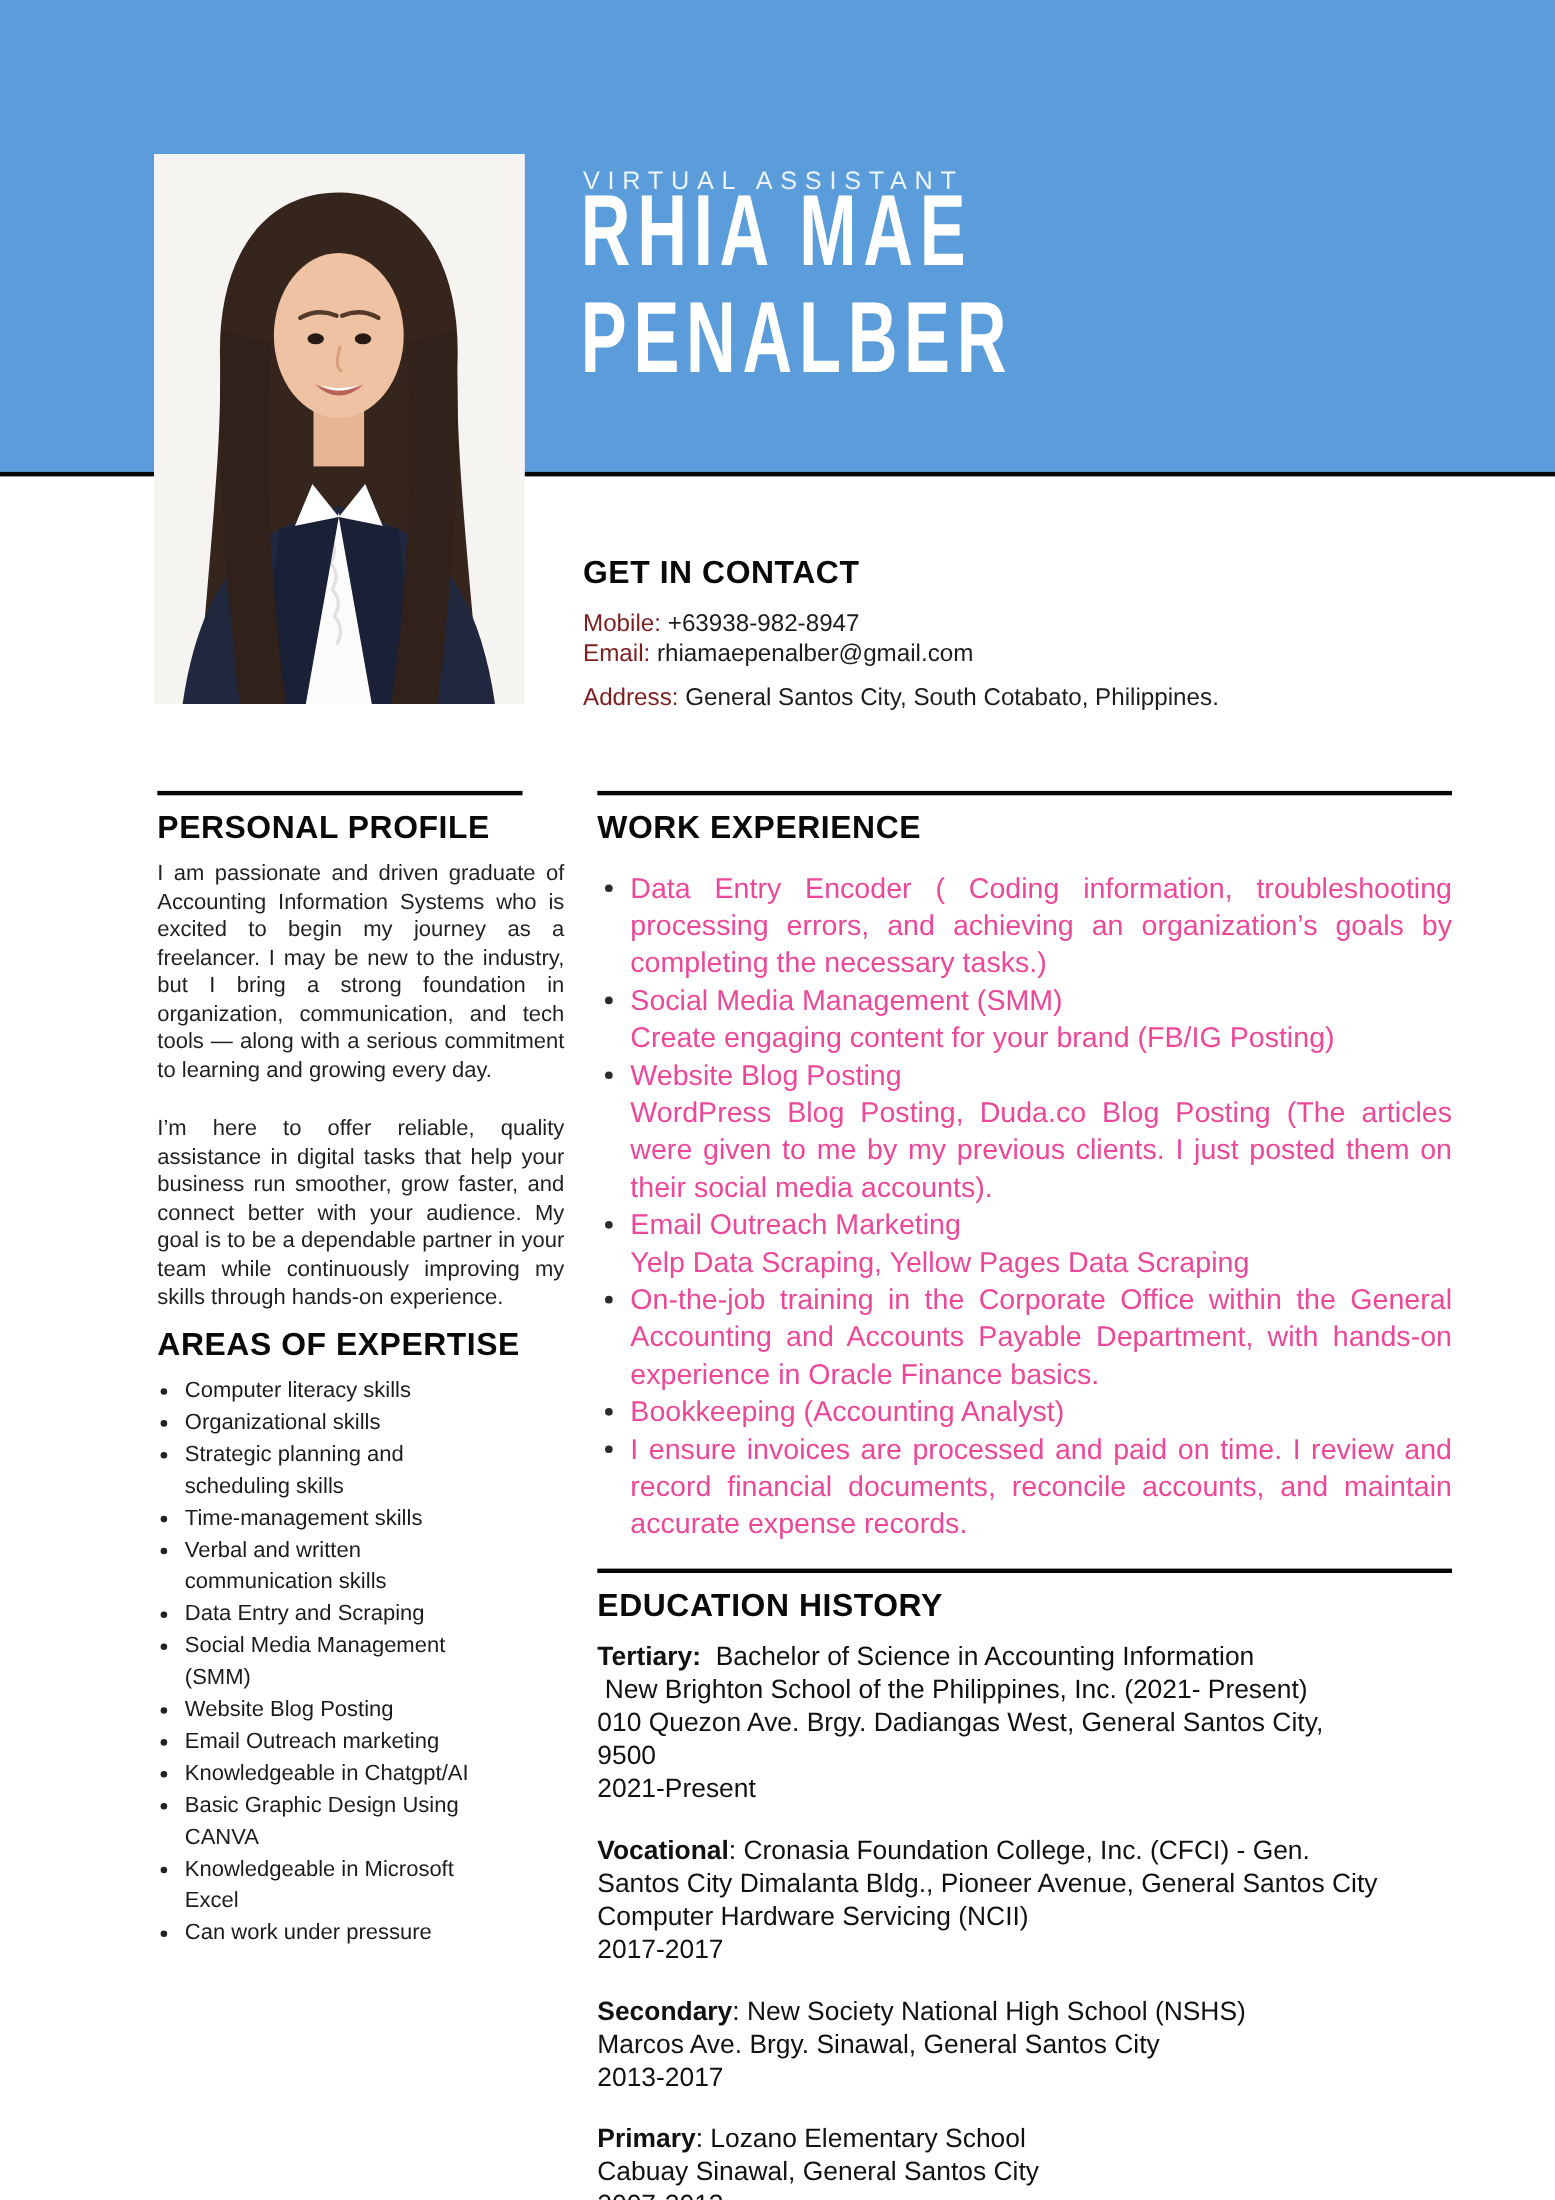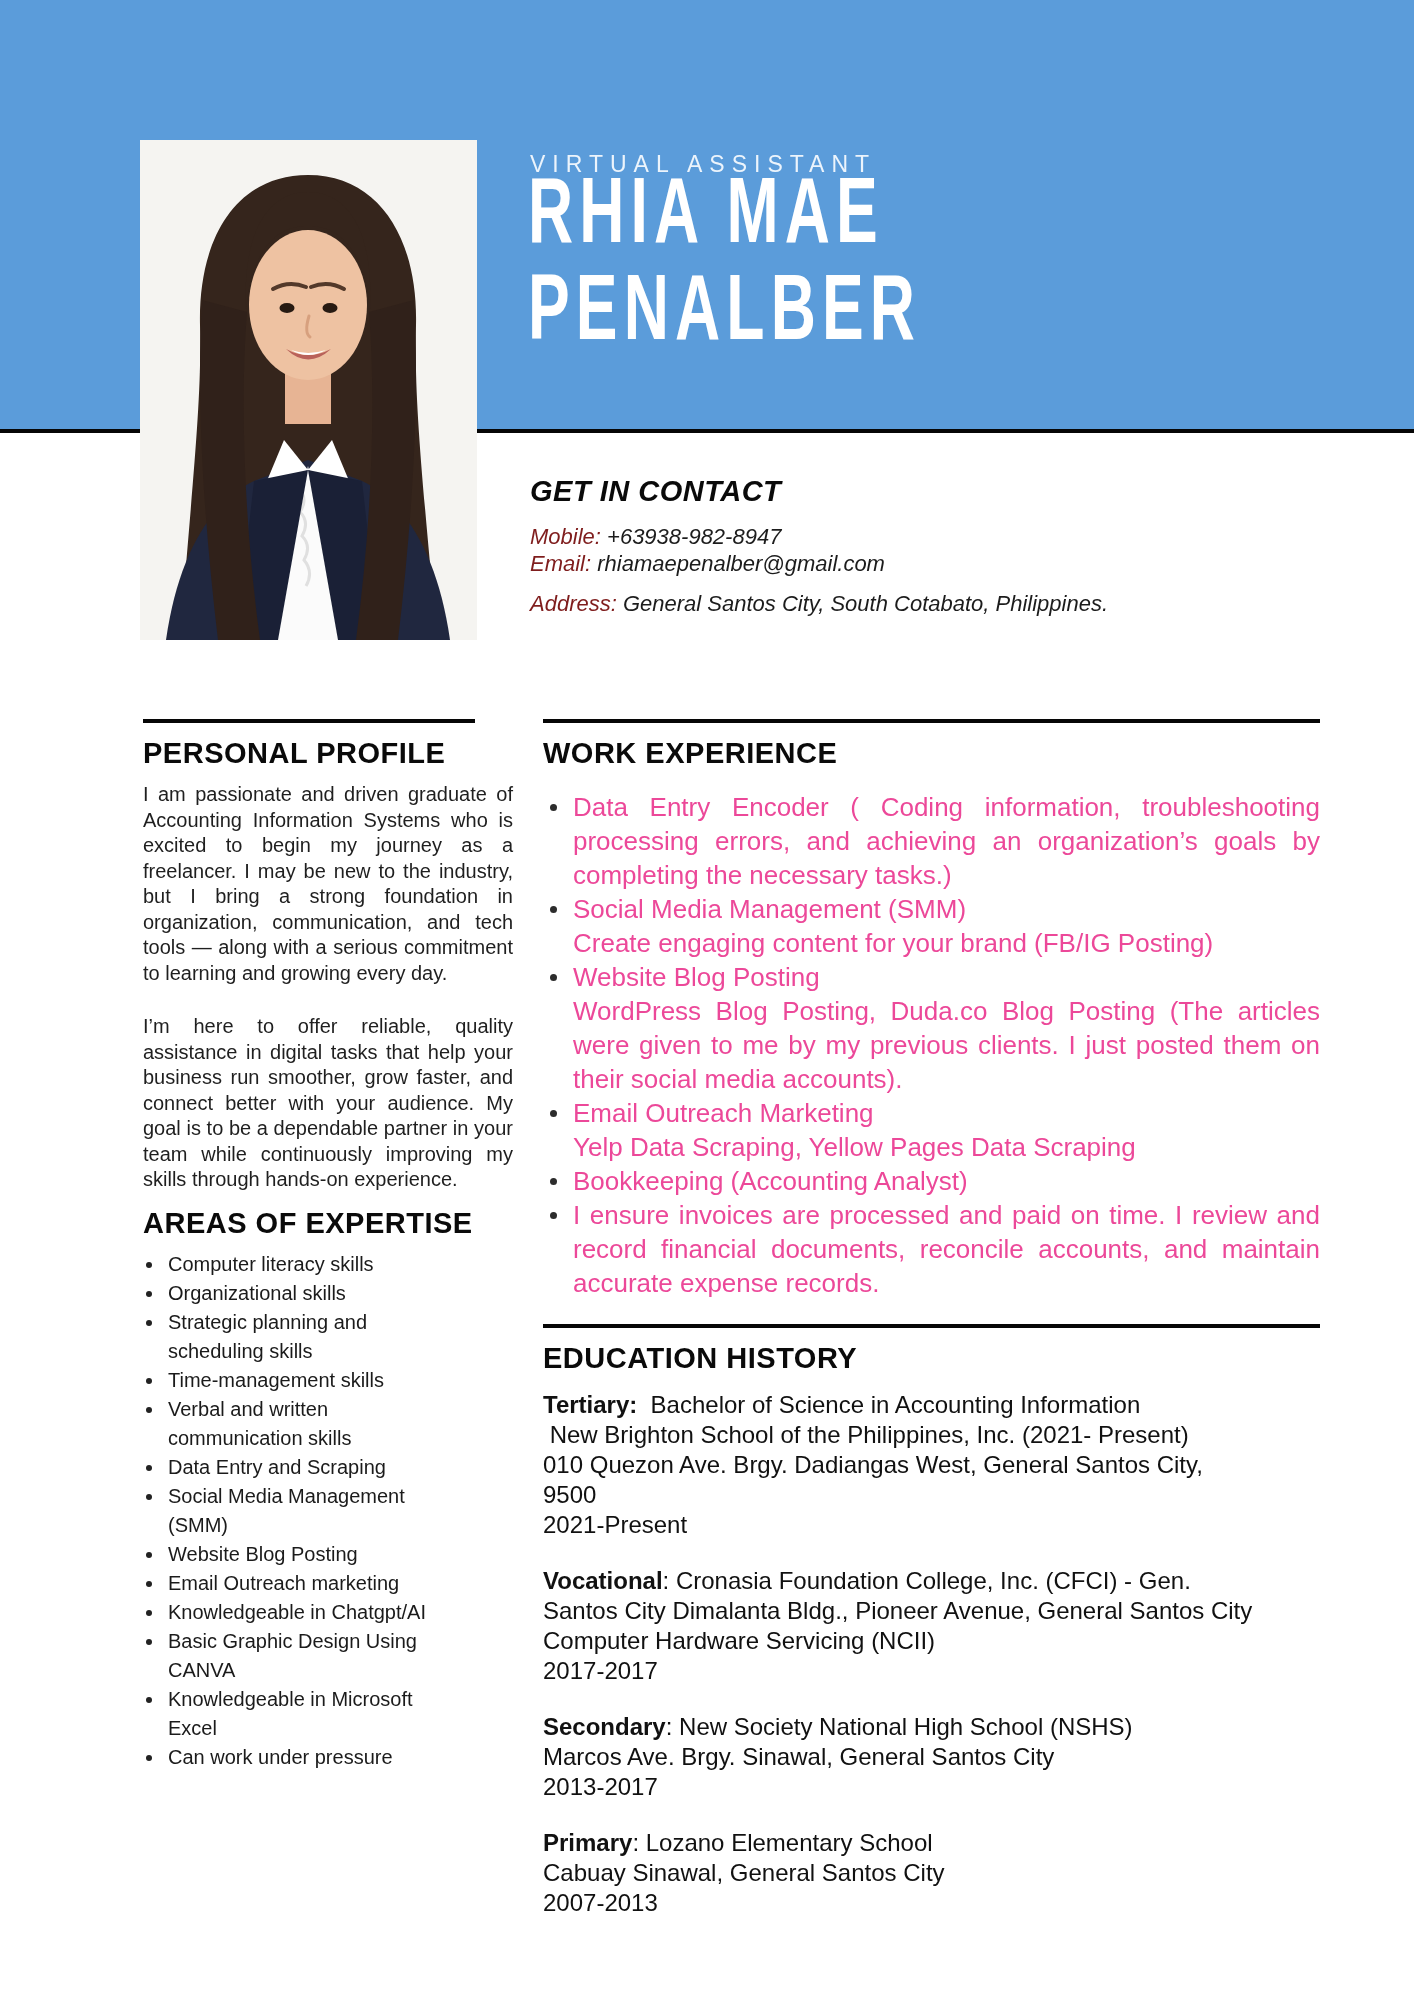--- a/index.html
+++ b/index.html
@@ -44,21 +44,21 @@
     color: #ffffff;
     font-size: 92px;
     font-weight: 700;
     line-height: 97px;
     letter-spacing: 9px;
     transform: scaleX(0.68);
     transform-origin: left top;
     white-space: nowrap;
   }
   
-  .contact { position: absolute; left: 530px; top: 475px; width: 700px; font-style: italic; }
+  .contact { position: absolute; left: 530px; top: 505px; width: 700px; }
   .sec-heading {
     font-size: 29px;
     font-weight: 700;
     letter-spacing: 0.5px;
     color: #0a0a0a;
   }
   .contact-lines { margin-top: 15px; font-size: 22px; line-height: 27px; color: #1c1c1c; }
   .contact-line .lbl { color: #7f1d1d; }
   .contact-line.address { margin-top: 13px; }
   
@@ -200,20 +200,21 @@
   </div>
 
   <div class="col-right">
     <div class="rule right-rule"></div>
     <div class="sec-heading">WORK EXPERIENCE</div>
     <ul class="work-list">
       <li><span>Data Entry Encoder ( Coding information, troubleshooting processing errors, and achieving an organization’s goals by completing the necessary tasks.)</span></li>
       <li><span>Social Media Management (SMM)</span><div>Create engaging content for your brand (FB/IG Posting)</div></li>
       <li><span>Website Blog Posting</span><div>WordPress Blog Posting, Duda.co Blog Posting (The articles were given to me by my previous clients. I just posted them on their social media accounts).</div></li>
       <li><span>Email Outreach Marketing</span><div>Yelp Data Scraping, Yellow Pages Data Scraping</div></li>
+      <li><span>On-the-job training in the Corporate Office within the General Accounting and Accounts Payable Department, with hands-on experience in Oracle Finance basics.</span></li>
       <li><span>Bookkeeping (Accounting Analyst)</span></li>
       <li><span>I ensure invoices are processed and paid on time. I review and record financial documents, reconcile accounts, and maintain accurate expense records.</span></li>
     </ul>
 
     <div class="rule right-rule edu-rule"></div>
     <div class="sec-heading heading-education">EDUCATION HISTORY</div>
 
     <div class="edu-wrap">
       <div class="edu-block">
         <div class="edu-line"><span class="b">Tertiary:</span><span>  Bachelor of Science in Accounting Information</span></div>

